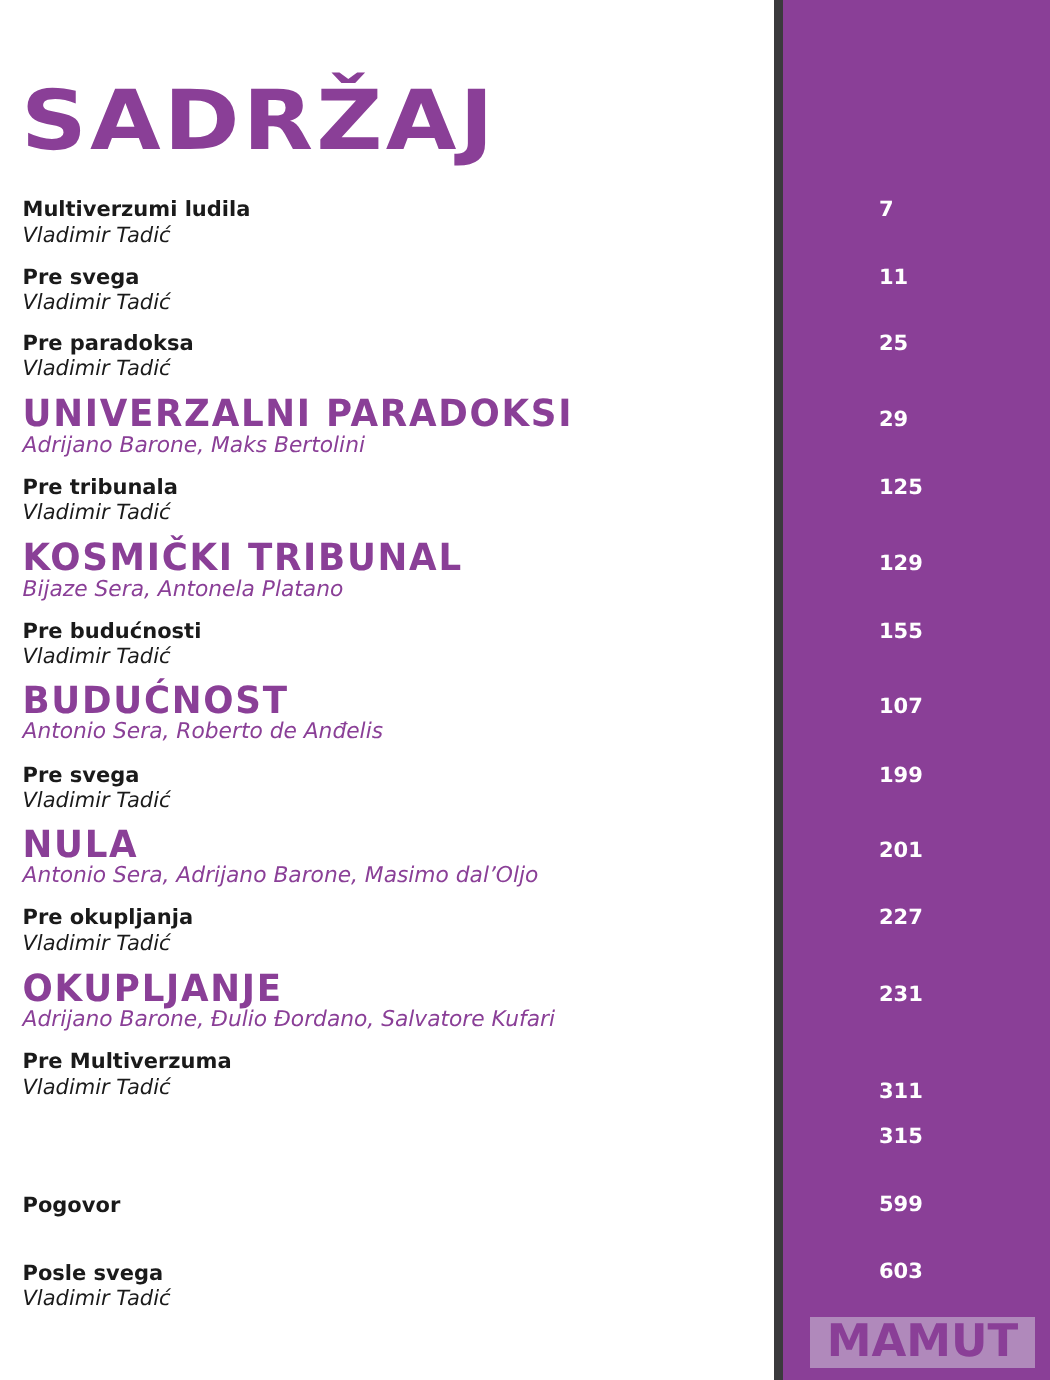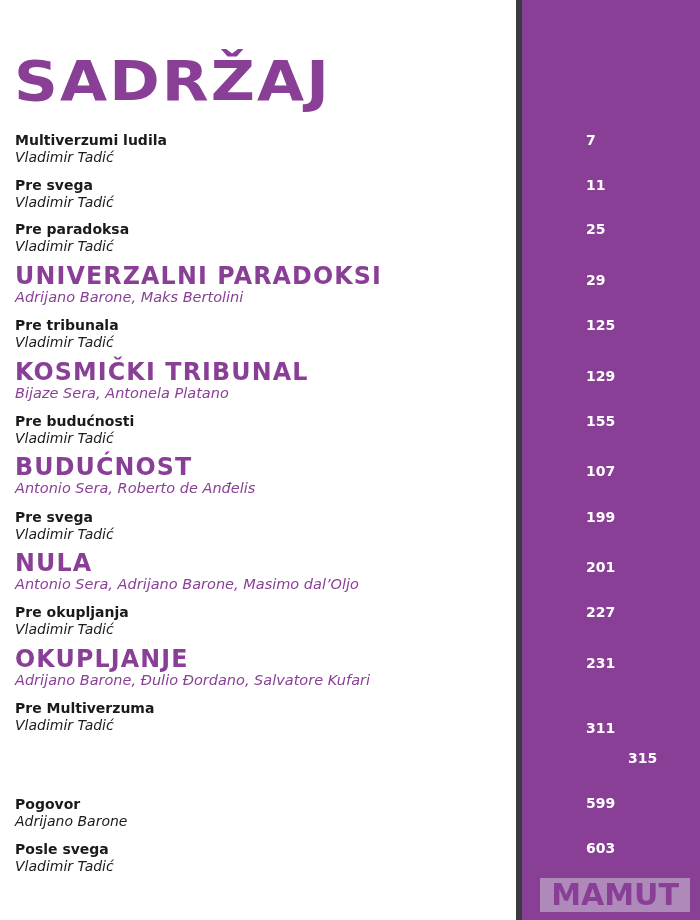--- a/index.html
+++ b/index.html
@@ -192,25 +192,24 @@
     <div class="author">Adrijano Barone, Đulio Đordano, Salvatore Kufari</div>
   </div>
   <div class="pagenum" style="top:655px;">231</div>
 
   <div class="entry" style="top:700px;">
     <div class="heading">Pre Multiverzuma</div>
     <div class="author">Vladimir Tadić</div>
   </div>
   <div class="pagenum" style="top:720px;">311</div>
 
-  <div class="pagenum" style="top:750px;margin-left:42px;">315</div>
+  <div class="pagenum" style="top:750px;">315</div>
 
   <div class="entry" style="top:796px;">
     <div class="heading">Pogovor</div>
-    <div class="author">Adrijano Barone</div>
   </div>
   <div class="pagenum" style="top:795px;">599</div>
 
   <div class="entry" style="top:841px;">
     <div class="heading">Posle svega</div>
     <div class="author">Vladimir Tadić</div>
   </div>
   <div class="pagenum" style="top:840px;">603</div>
 
   <div class="watermark">MAMUT</div>

